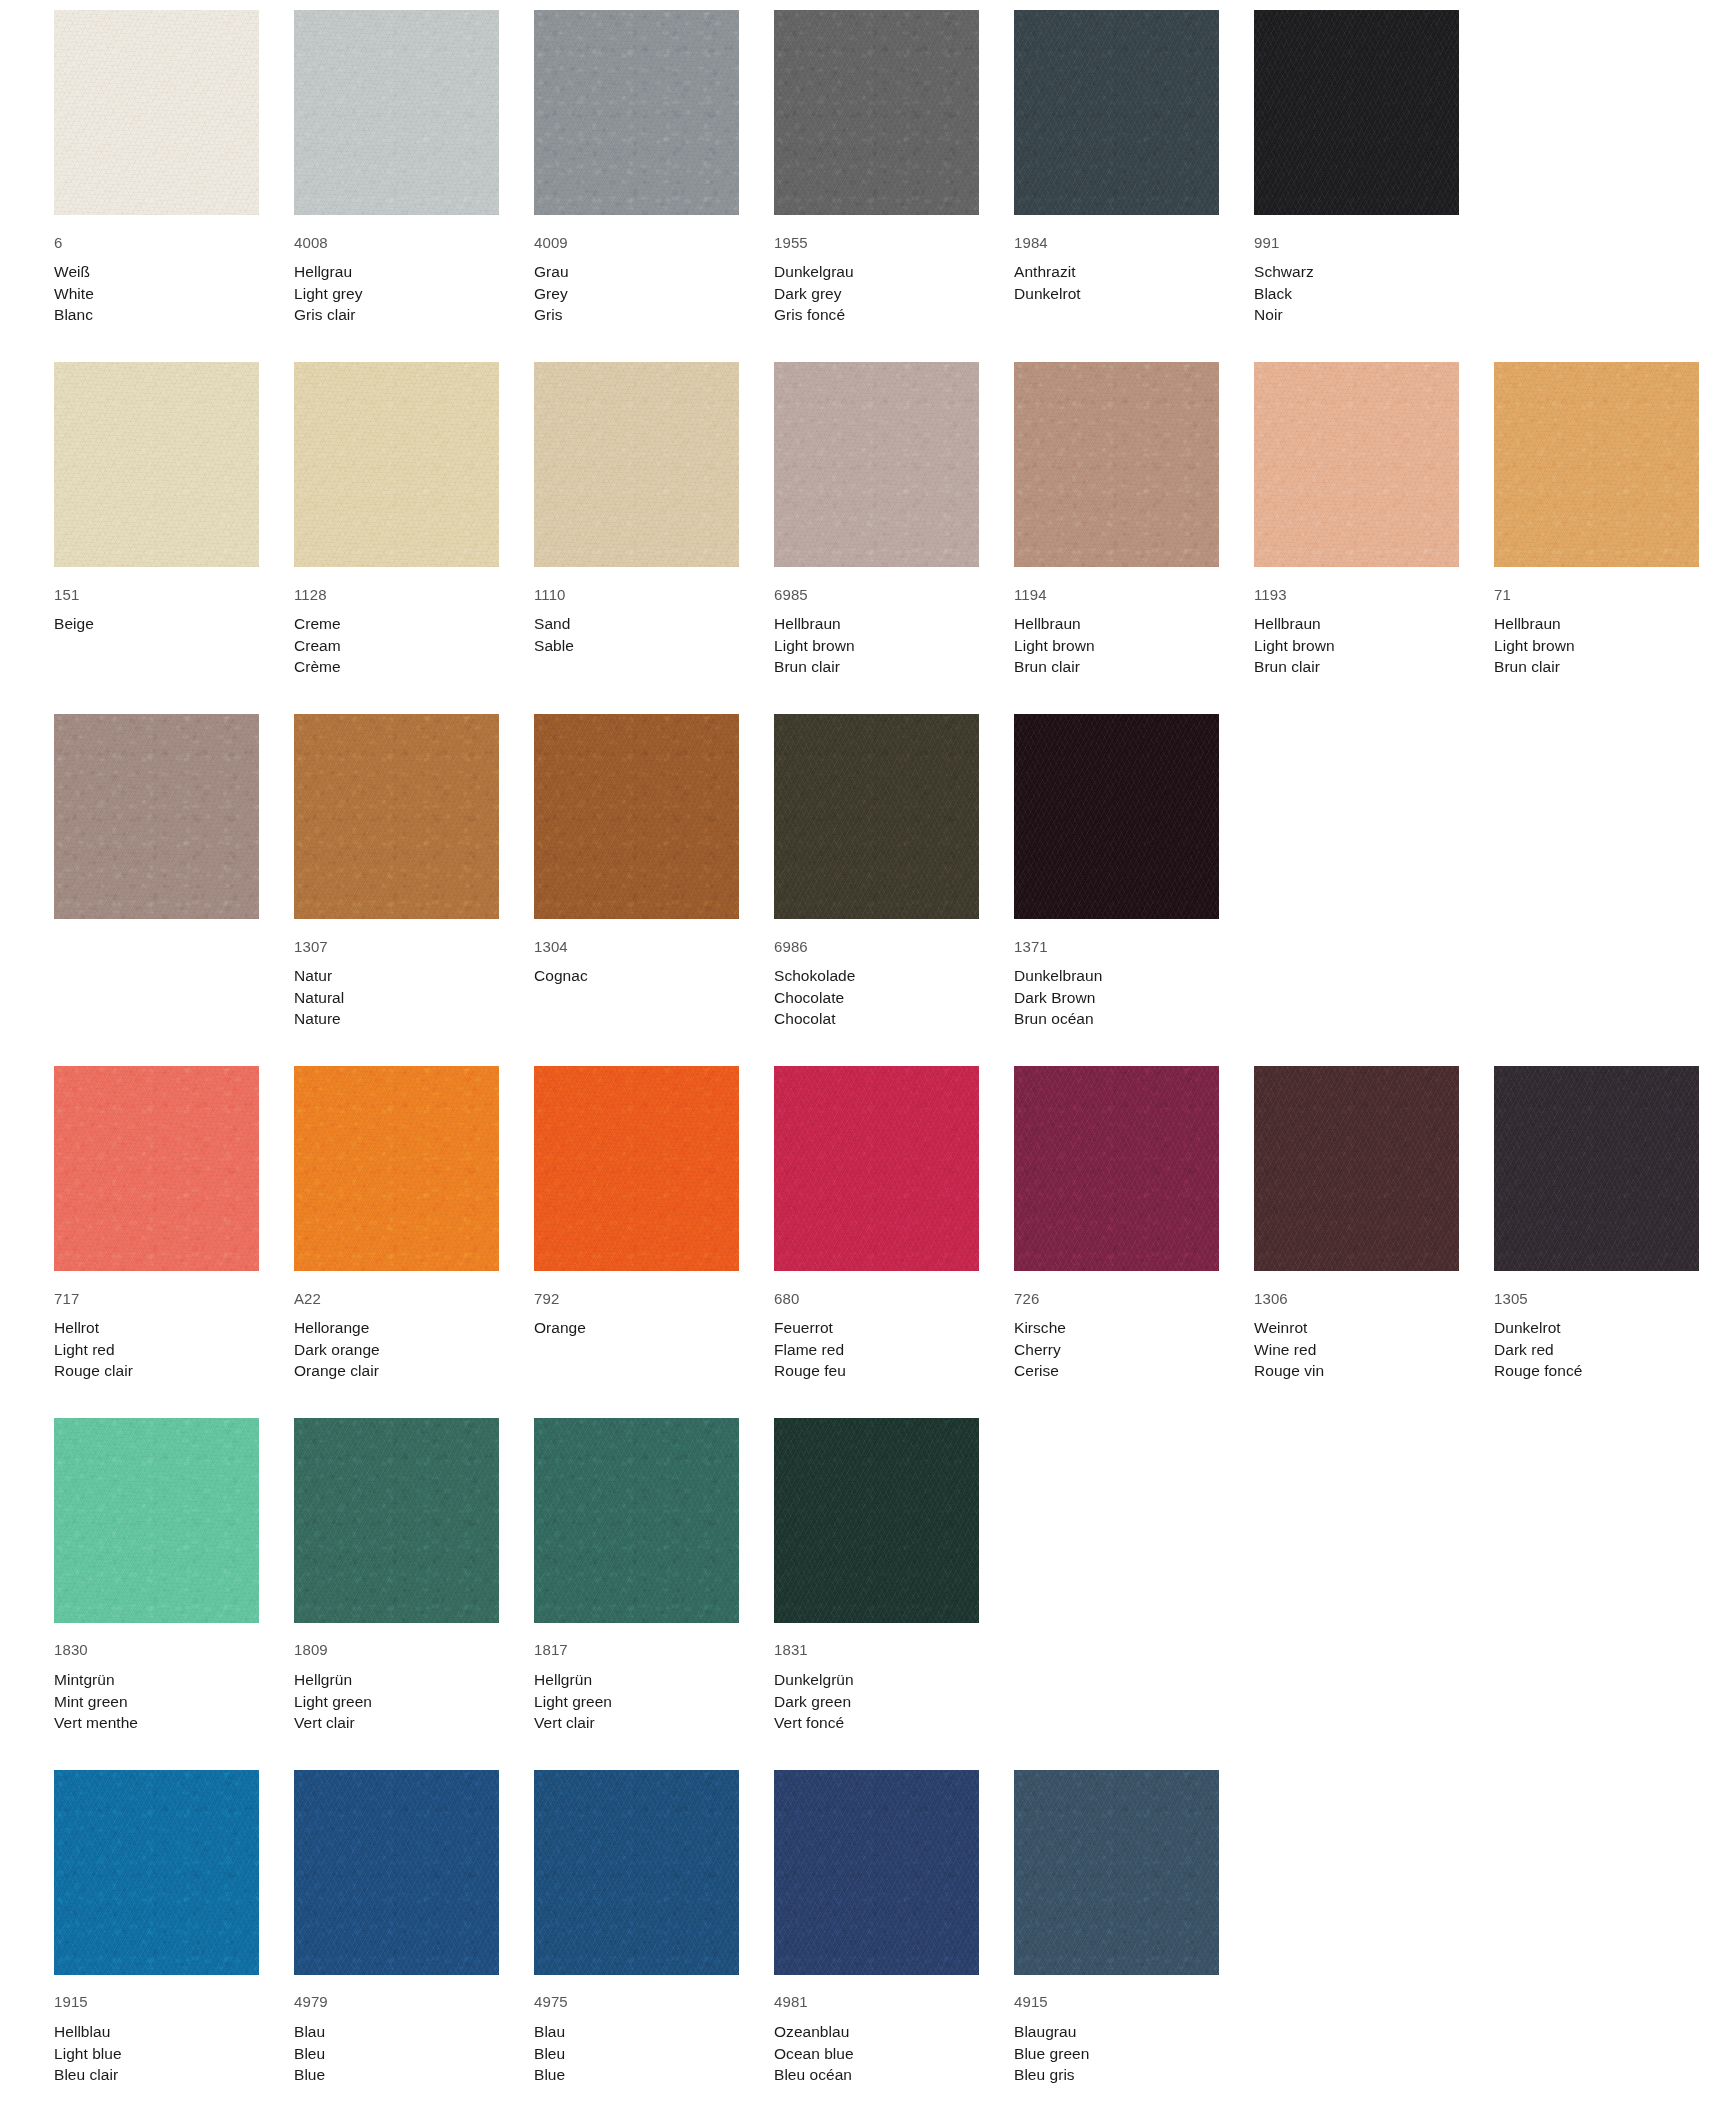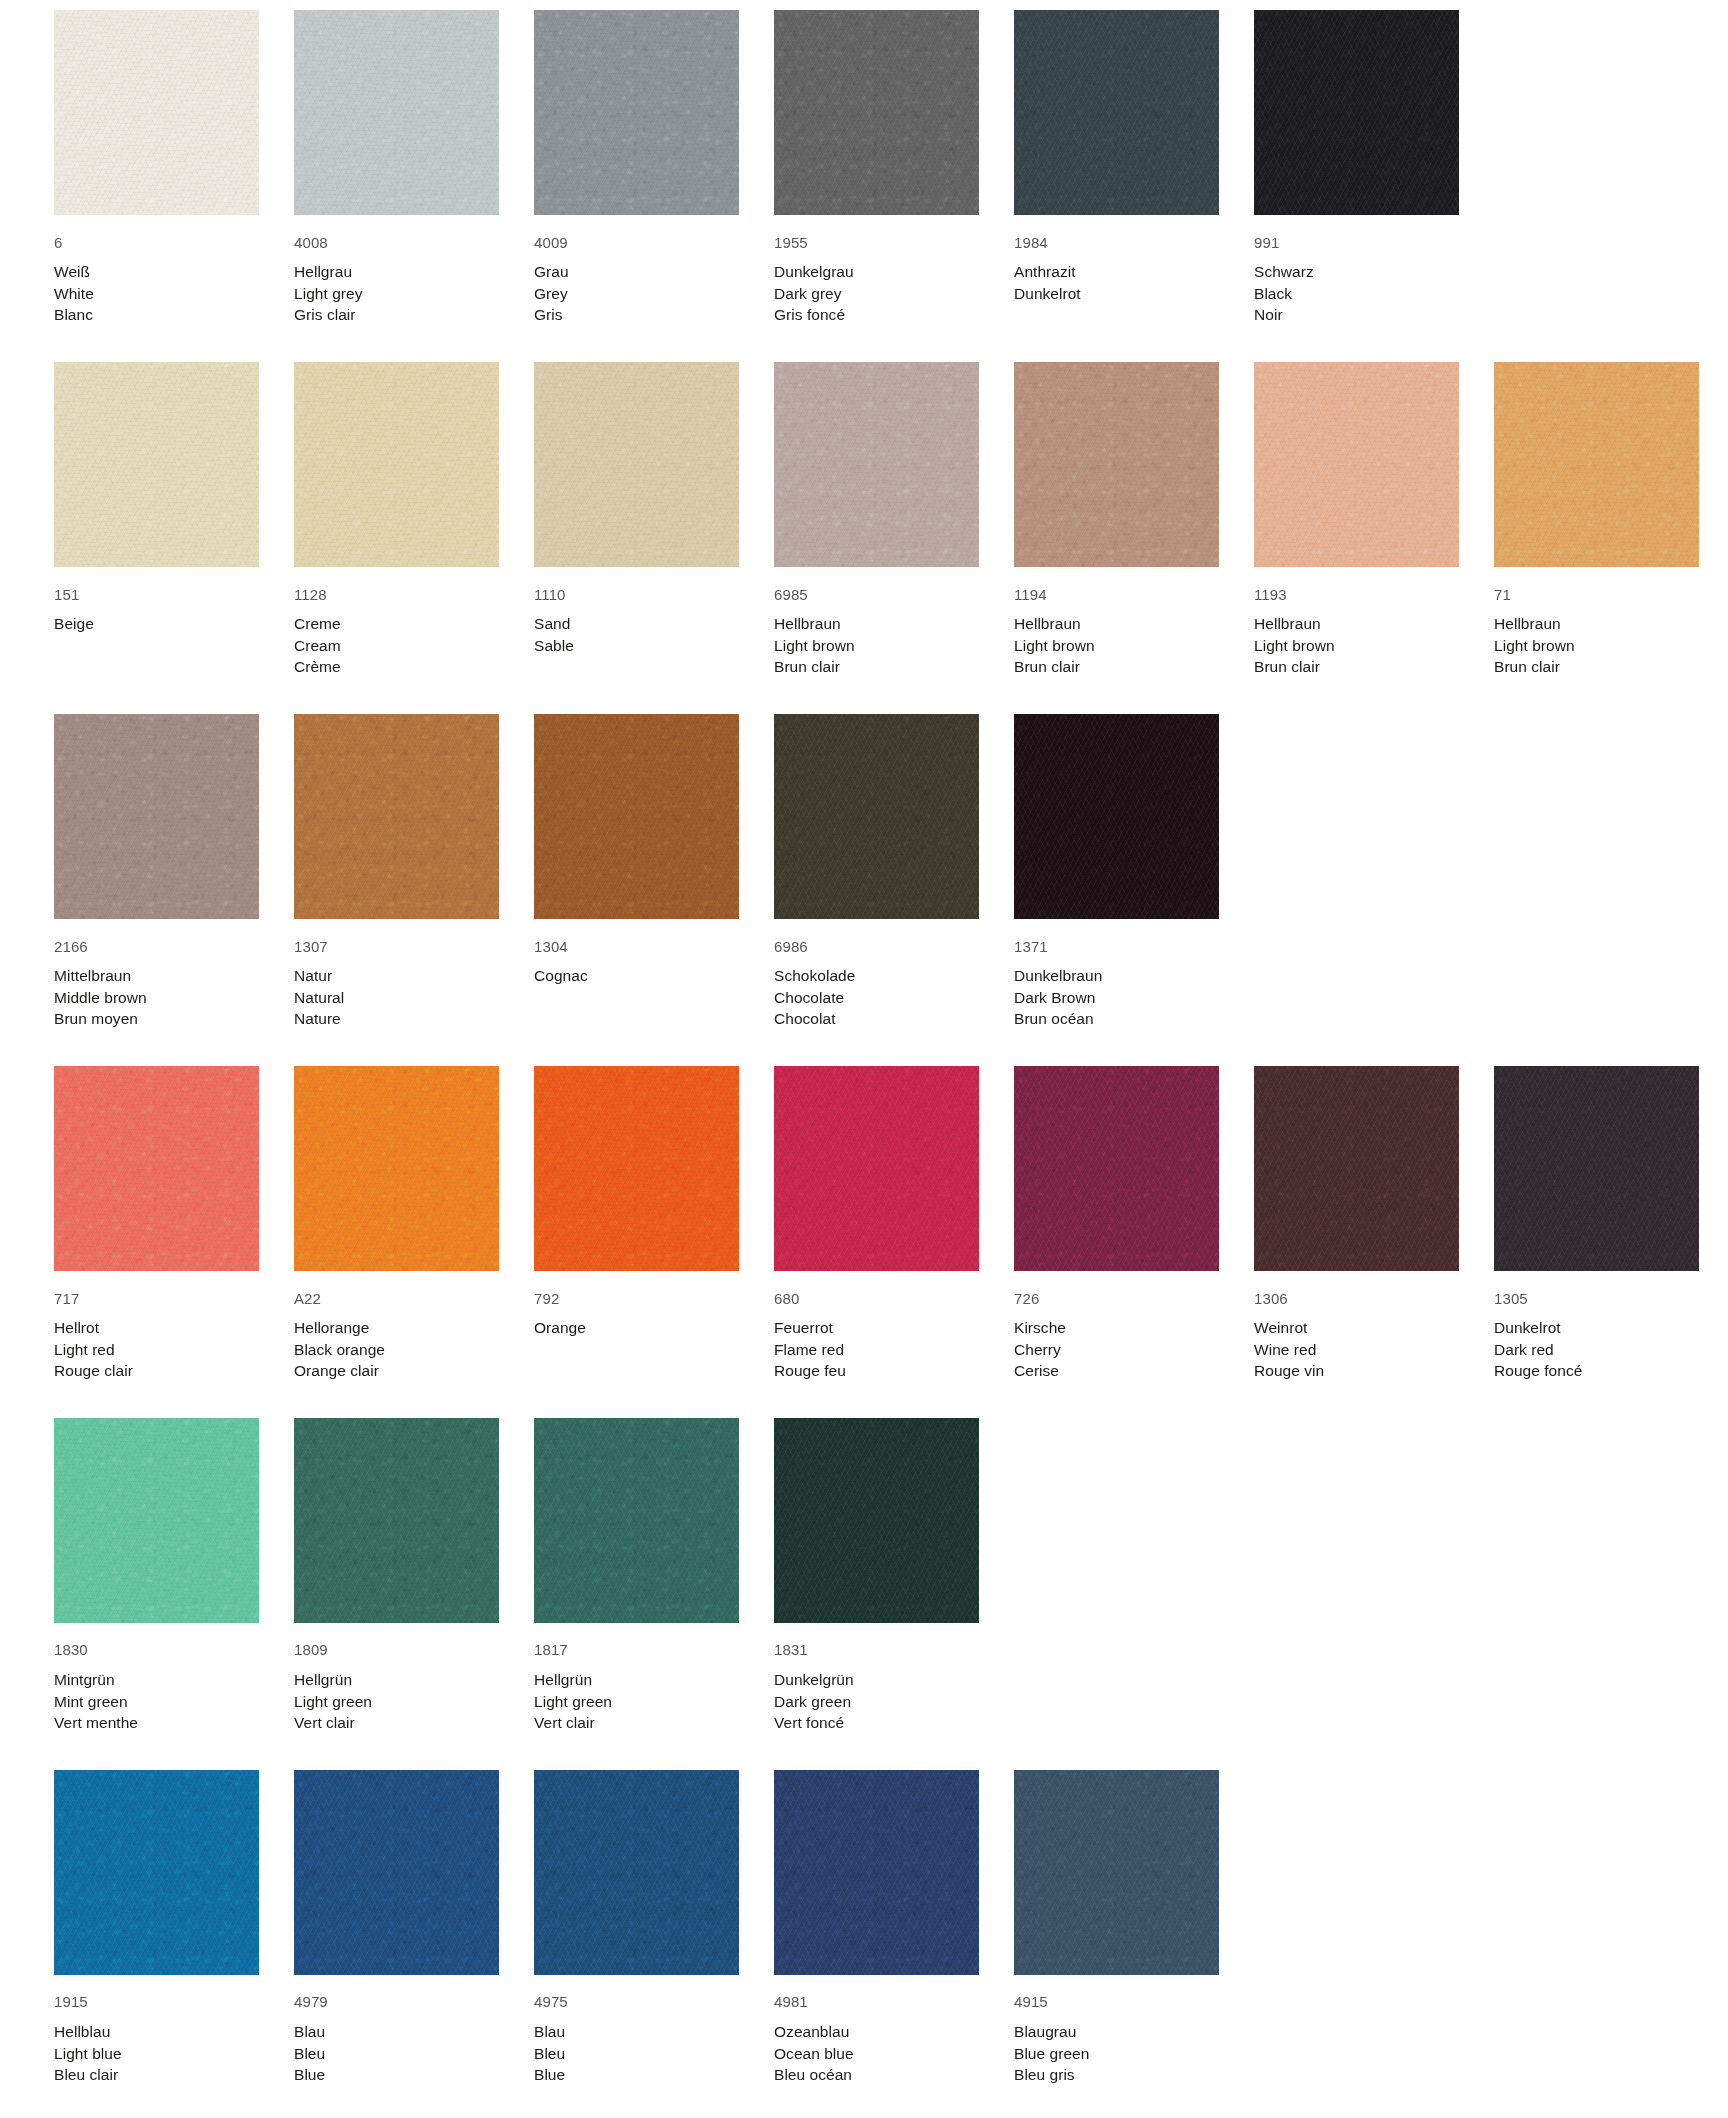--- a/index.html
+++ b/index.html
@@ -238,26 +238,20 @@
             <div class="name">Brun clair</div>
           </div>
         </div>
       </div>
     </div>
     <div class="row-spacer" style="height: 36px;"></div>
     <div class="swatch-row">
       <div class="row-grid">
         <div class="cell">
           <div class="chip" title="2166" style="background-color: rgb(162, 139, 131);"></div>
-          <div class="labels">
-            <div class="code">2166</div>
-            <div class="name">Mittelbraun</div>
-            <div class="name">Middle brown</div>
-            <div class="name">Brun moyen</div>
-          </div>
         </div>
         <div class="cell">
           <div class="chip" title="1307" style="background-color: rgb(178, 116, 62);"></div>
           <div class="labels">
             <div class="code">1307</div>
             <div class="name">Natur</div>
             <div class="name">Natural</div>
             <div class="name">Nature</div>
           </div>
         </div>
@@ -298,21 +292,21 @@
             <div class="name">Hellrot</div>
             <div class="name">Light red</div>
             <div class="name">Rouge clair</div>
           </div>
         </div>
         <div class="cell">
           <div class="chip" title="A22" style="background-color: rgb(239, 128, 34);"></div>
           <div class="labels">
             <div class="code">A22</div>
             <div class="name">Hellorange</div>
-            <div class="name">Black orange</div>
+            <div class="name">Dark orange</div>
             <div class="name">Orange clair</div>
           </div>
         </div>
         <div class="cell">
           <div class="chip" title="792" style="background-color: rgb(238, 90, 27);"></div>
           <div class="labels">
             <div class="code">792</div>
             <div class="name">Orange</div>
           </div>
         </div>

